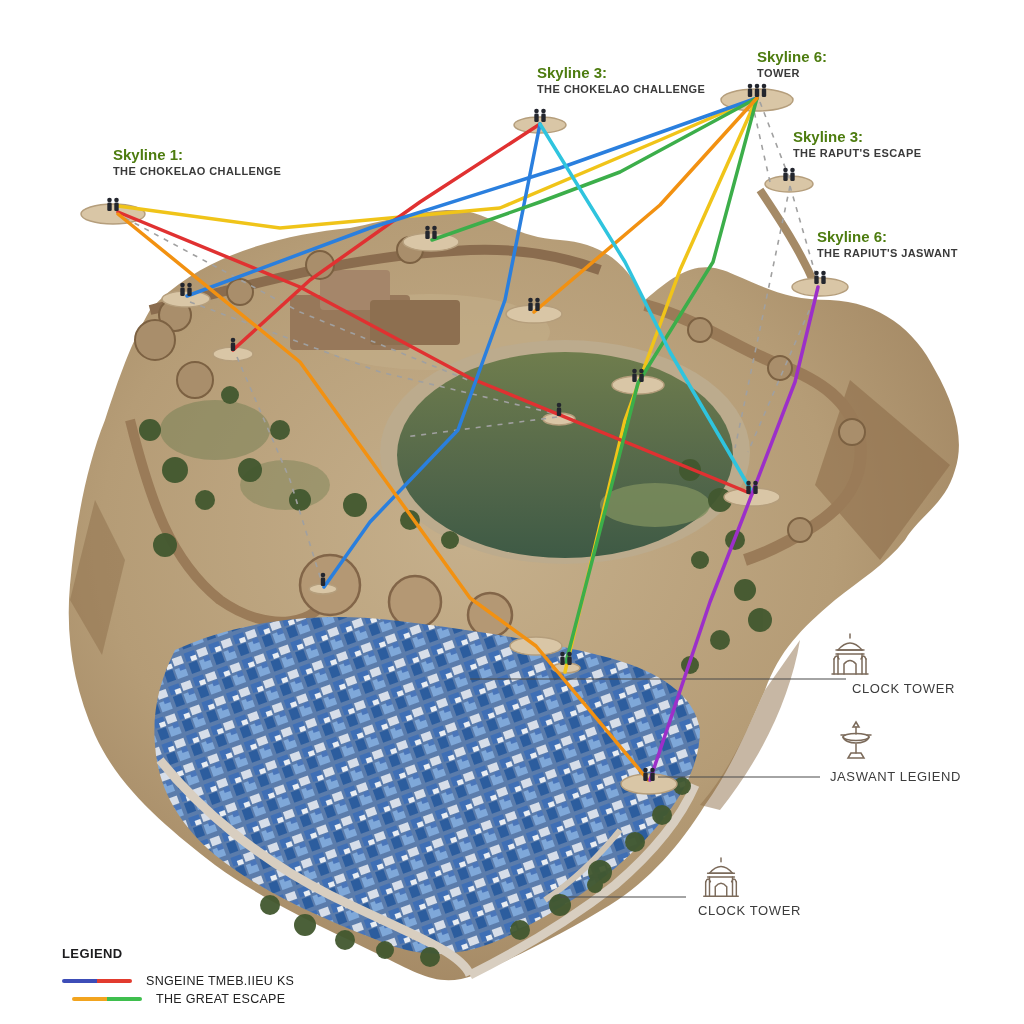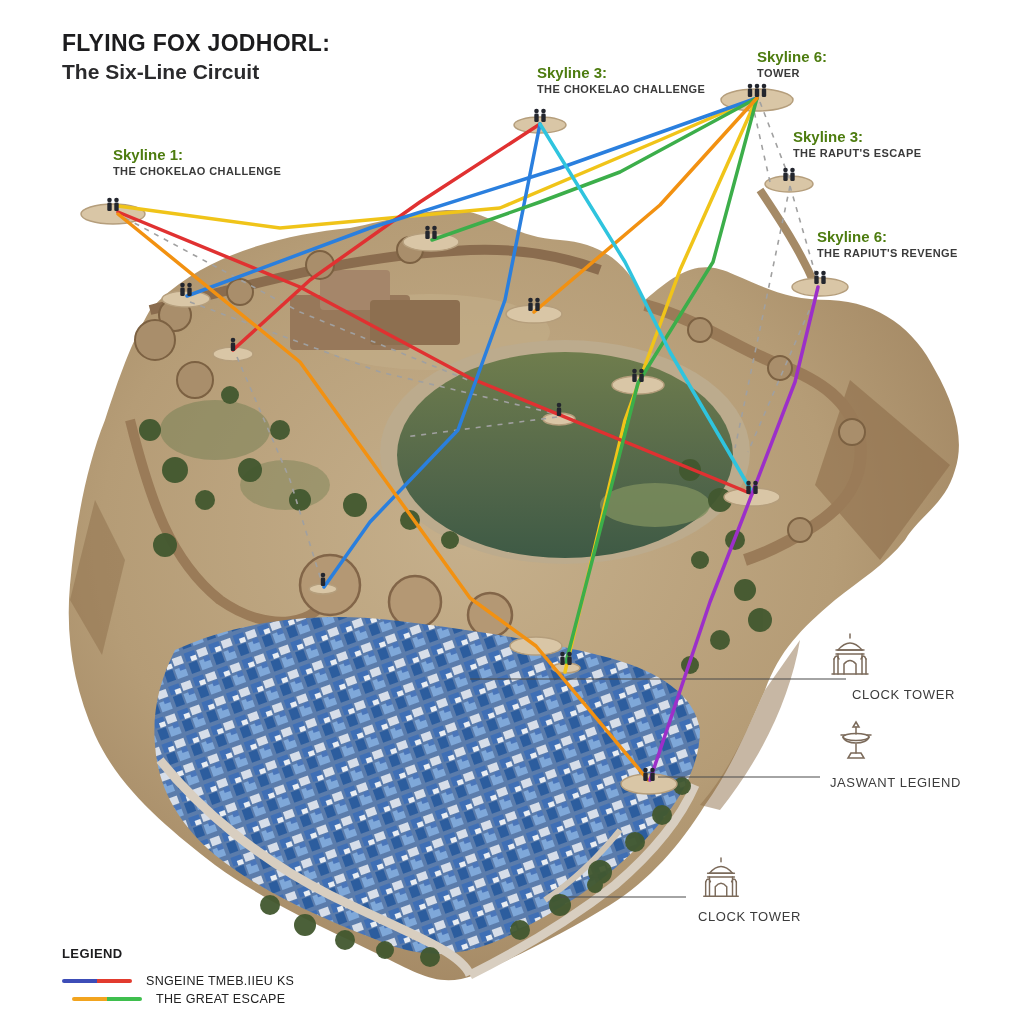--- a/index.html
+++ b/index.html
@@ -4,21 +4,21 @@
 <style>
   html,body{margin:0;padding:0;background:#ffffff;}
   #canvas{position:relative;width:1024px;height:1024px;background:#ffffff;overflow:hidden;
           font-family:"Liberation Sans", sans-serif;}
   #map-svg{position:absolute;left:0;top:0;z-index:1;}
   .txt{position:absolute;z-index:3;}
   .title-line1{font-size:23px;font-weight:800;color:#1c1c1e;letter-spacing:.3px;}
   .title-line2{font-size:21px;font-weight:600;color:#2a2a2c;margin-top:3px;}
   .sk-head{font-size:15px;font-weight:700;color:#4d7c0f;}
   .sk-sub{font-size:11px;font-weight:700;color:#3a3a3a;letter-spacing:.4px;margin-top:2px;}
-  .lm-label{font-size:13px;color:#3c3c3c;letter-spacing:.6px;margin-top:6px;}
+  .lm-label{font-size:13px;color:#3c3c3c;letter-spacing:.6px;}
   .lm-icon{position:absolute;z-index:3;}
   .legend-head{font-size:13px;font-weight:700;color:#1c1c1e;letter-spacing:.4px;}
   .legend-row{position:absolute;display:flex;align-items:center;gap:14px;z-index:3;}
   .legend-swatch{width:70px;height:4px;border-radius:2px;}
   .legend-label{font-size:12.5px;color:#222;letter-spacing:.3px;}
 </style>
 </head>
 <body>
 
 <div id="canvas">
@@ -294,44 +294,40 @@
           <circle cx="652.5" cy="770" r="2.3" fill="#23262e"></circle>
           <rect x="650.3" y="772.6" width="4.4" height="8.5" rx="1.4" fill="#23262e"></rect>
         </g>
         <g>
           <circle cx="323" cy="575" r="2.3" fill="#23262e"></circle>
           <rect x="320.8" y="577.6" width="4.4" height="8.5" rx="1.4" fill="#23262e"></rect>
         </g>
       </g>
   </svg>
 
-  <div class="txt" style="left:62px;top:30px">
-    <div class="title-line1">FLYING FOX JODHORL:</div>
-    <div class="title-line2">The Six-Line Circuit</div>
-  </div>
 
   <div class="txt" style="left:113px;top:146px">
     <div class="sk-head">Skyline 1:</div>
     <div class="sk-sub">THE CHOKELAO CHALLENGE</div>
   </div>
   <div class="txt" style="left:537px;top:64px">
     <div class="sk-head">Skyline 3:</div>
     <div class="sk-sub">THE CHOKELAO CHALLENGE</div>
   </div>
   <div class="txt" style="left:757px;top:48px">
     <div class="sk-head">Skyline 6:</div>
     <div class="sk-sub">TOWER</div>
   </div>
   <div class="txt" style="left:793px;top:128px">
     <div class="sk-head">Skyline 3:</div>
     <div class="sk-sub">THE RAPUT'S ESCAPE</div>
   </div>
   <div class="txt" style="left:817px;top:228px">
     <div class="sk-head">Skyline 6:</div>
-    <div class="sk-sub">THE RAPIUT'S REVENGE</div>
+    <div class="sk-sub">THE RAPIUT'S JASWANT</div>
   </div>
 
   <svg class="lm-icon" style="left:826px;top:632px" width="48" height="48" viewBox="0 0 48 48">
     <g fill="none" stroke="#7b6a5a" stroke-width="1.5" stroke-linecap="round">
       <path d="M12,18 Q24,4 36,18"></path>
         <path d="M12,18 H36"></path>
         <path d="M24,6 V2"></path>
       <path d="M10,18 H38 M10,22 H38"></path>
         <path d="M12,22 V42 M36,22 V42"></path>
       <path d="M8,27 V42 M40,27 V42"></path>

